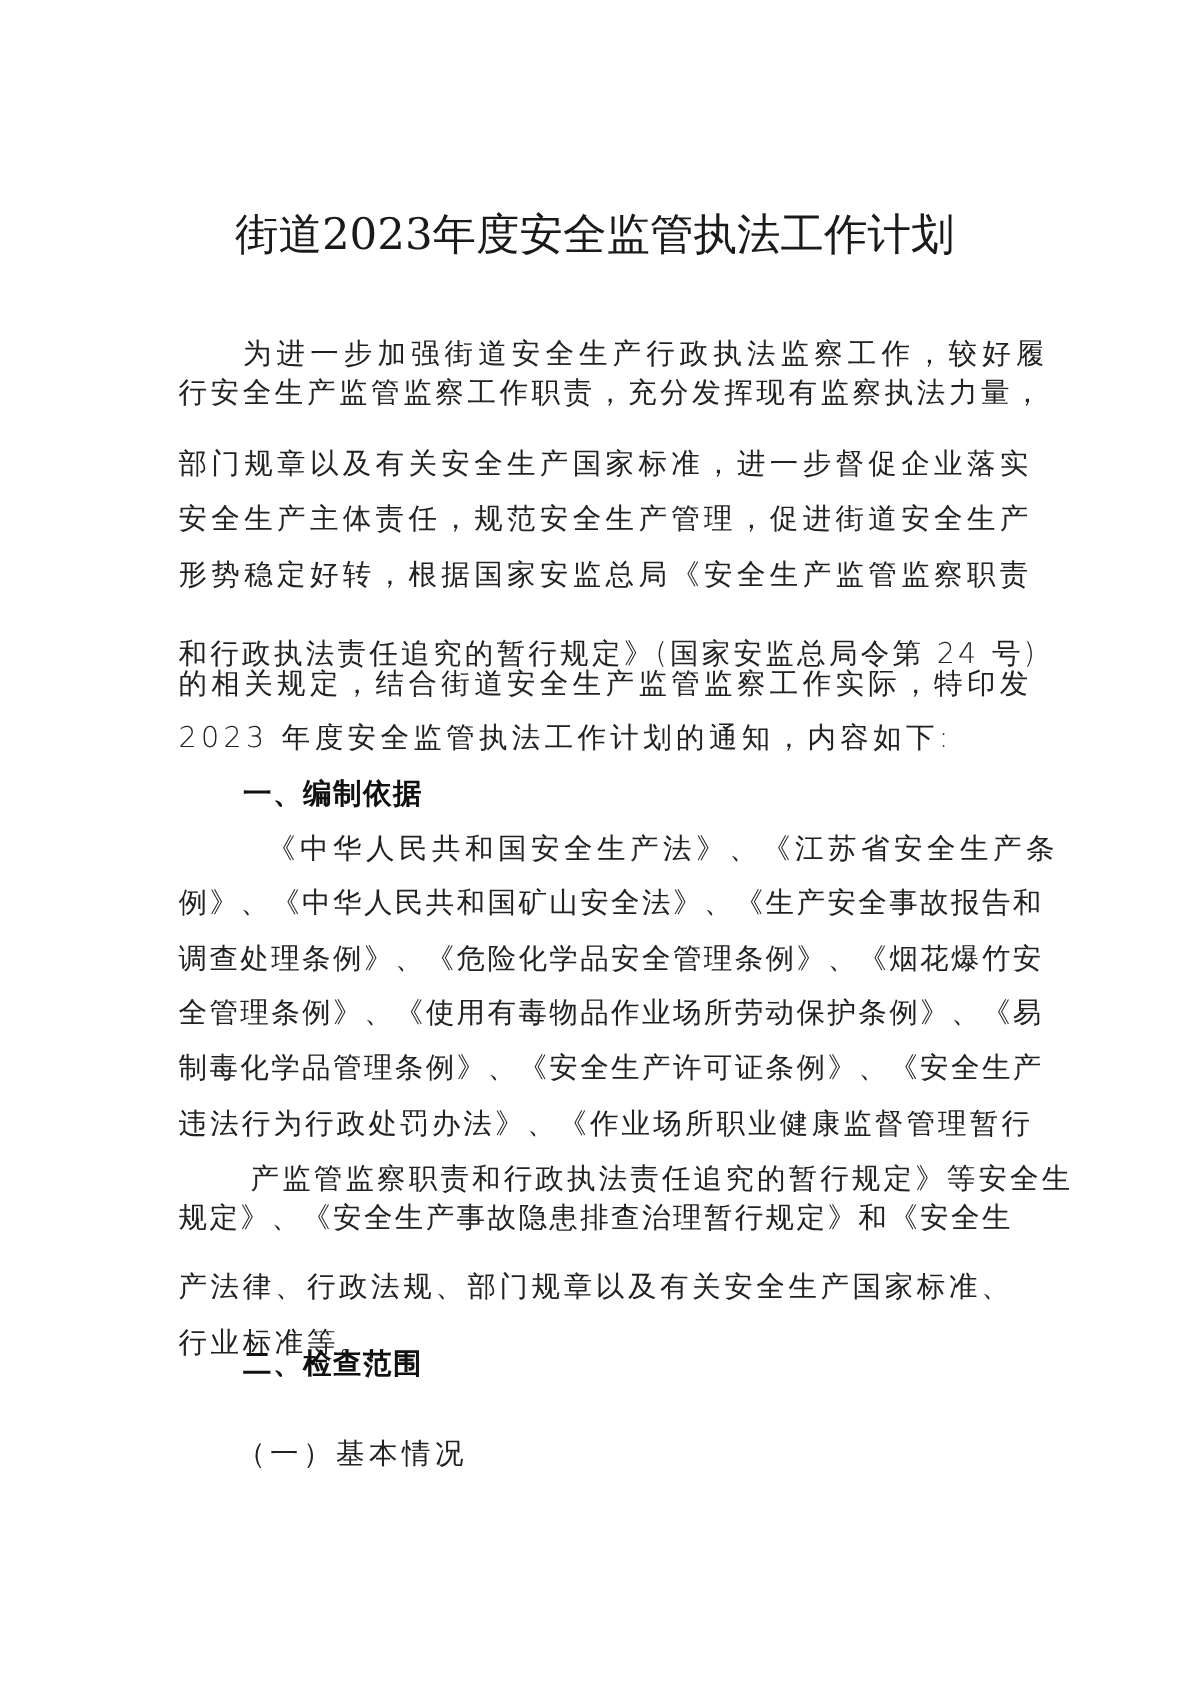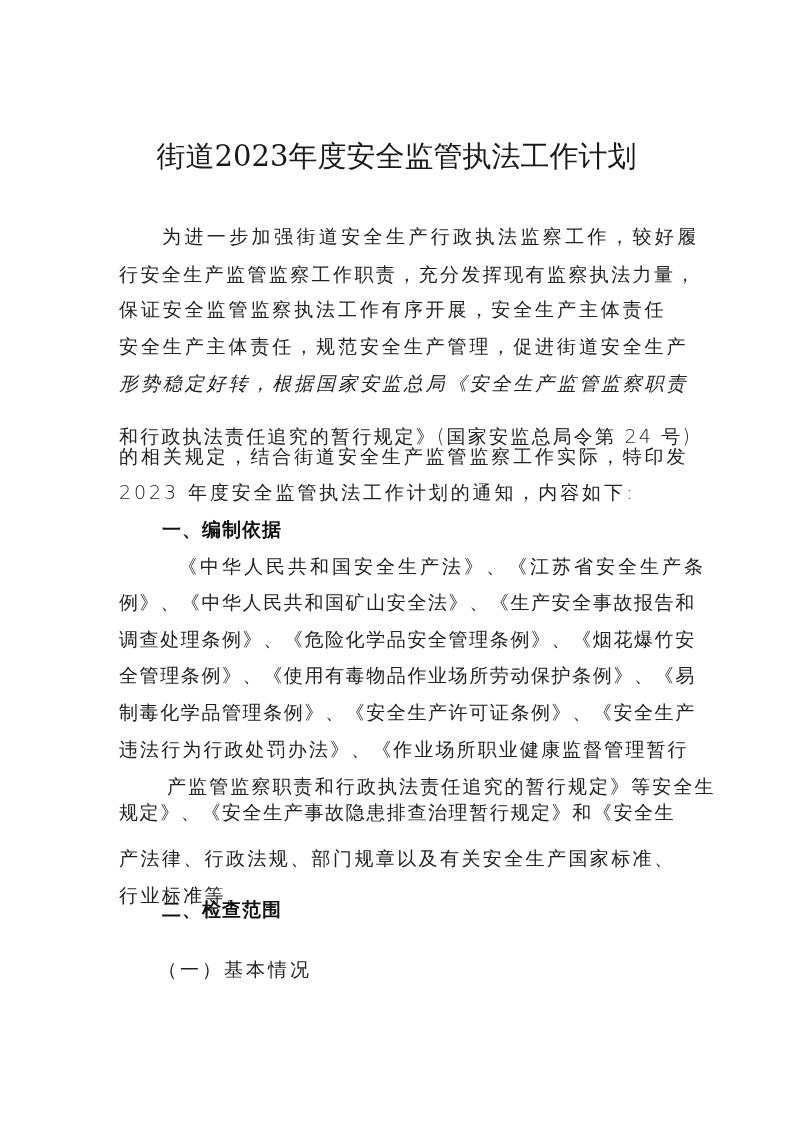--- a/index.html
+++ b/index.html
@@ -72,24 +72,24 @@
   </style>
 </head>
 <body>
 
 <div class="page">
 
   <div class="title" style="top:136px;">街道2023年度安全监管执法工作计划</div>
 
   <div>
     <div class="line indent" style="top:222px; letter-spacing:3.4px;">为进一步加强街道安全生产行政执法监察工作，较好履</div>
-    <div class="line" style="top:260px; letter-spacing:2.4px;">行安全生产监管监察工作职责，充分发挥现有监察执法力量，</div>
-    <div class="line" style="top:295px; letter-spacing:2.9px;">保证安全监管监察执法工作有序开展，安全生产主体责任</div>
+    <div class="line" style="top:248px; letter-spacing:2.4px;">行安全生产监管监察工作职责，充分发挥现有监察执法力量，</div>
+    <div class="line" style="top:295px; letter-spacing:2.9px;">部门规章以及有关安全生产国家标准，进一步督促企业落实</div>
     <div class="line" style="top:332px; letter-spacing:2.9px;">安全生产主体责任，规范安全生产管理，促进街道安全生产</div>
-    <div class="line" style="top:369px; letter-spacing:2.9px;font-style:italic;">形势稳定好转，根据国家安监总局《安全生产监管监察职责</div>
+    <div class="line" style="top:369px; letter-spacing:2.9px;">形势稳定好转，根据国家安监总局《安全生产监管监察职责</div>
     <div class="line" style="top:422px; letter-spacing:2.2px;">和行政执法责任追究的暂行规定》(国家安监总局令第 24 号)</div>
     <div class="line" style="top:442px; letter-spacing:2.9px;">的相关规定，结合街道安全生产监管监察工作实际，特印发</div>
     <div class="line" style="top:478px; letter-spacing:2.9px;">2023 年度安全监管执法工作计划的通知，内容如下:</div>
   </div>
 
   <div class="heading" style="top:515px;text-align:center;">一、编制依据</div>
 
   <div>
     <div class="line indent" style="top:552px; letter-spacing:3.0px;text-align:center;">《中华人民共和国安全生产法》、《江苏省安全生产条</div>
     <div class="line" style="top:588px; letter-spacing:1.6px;">例》、《中华人民共和国矿山安全法》、《生产安全事故报告和</div>

